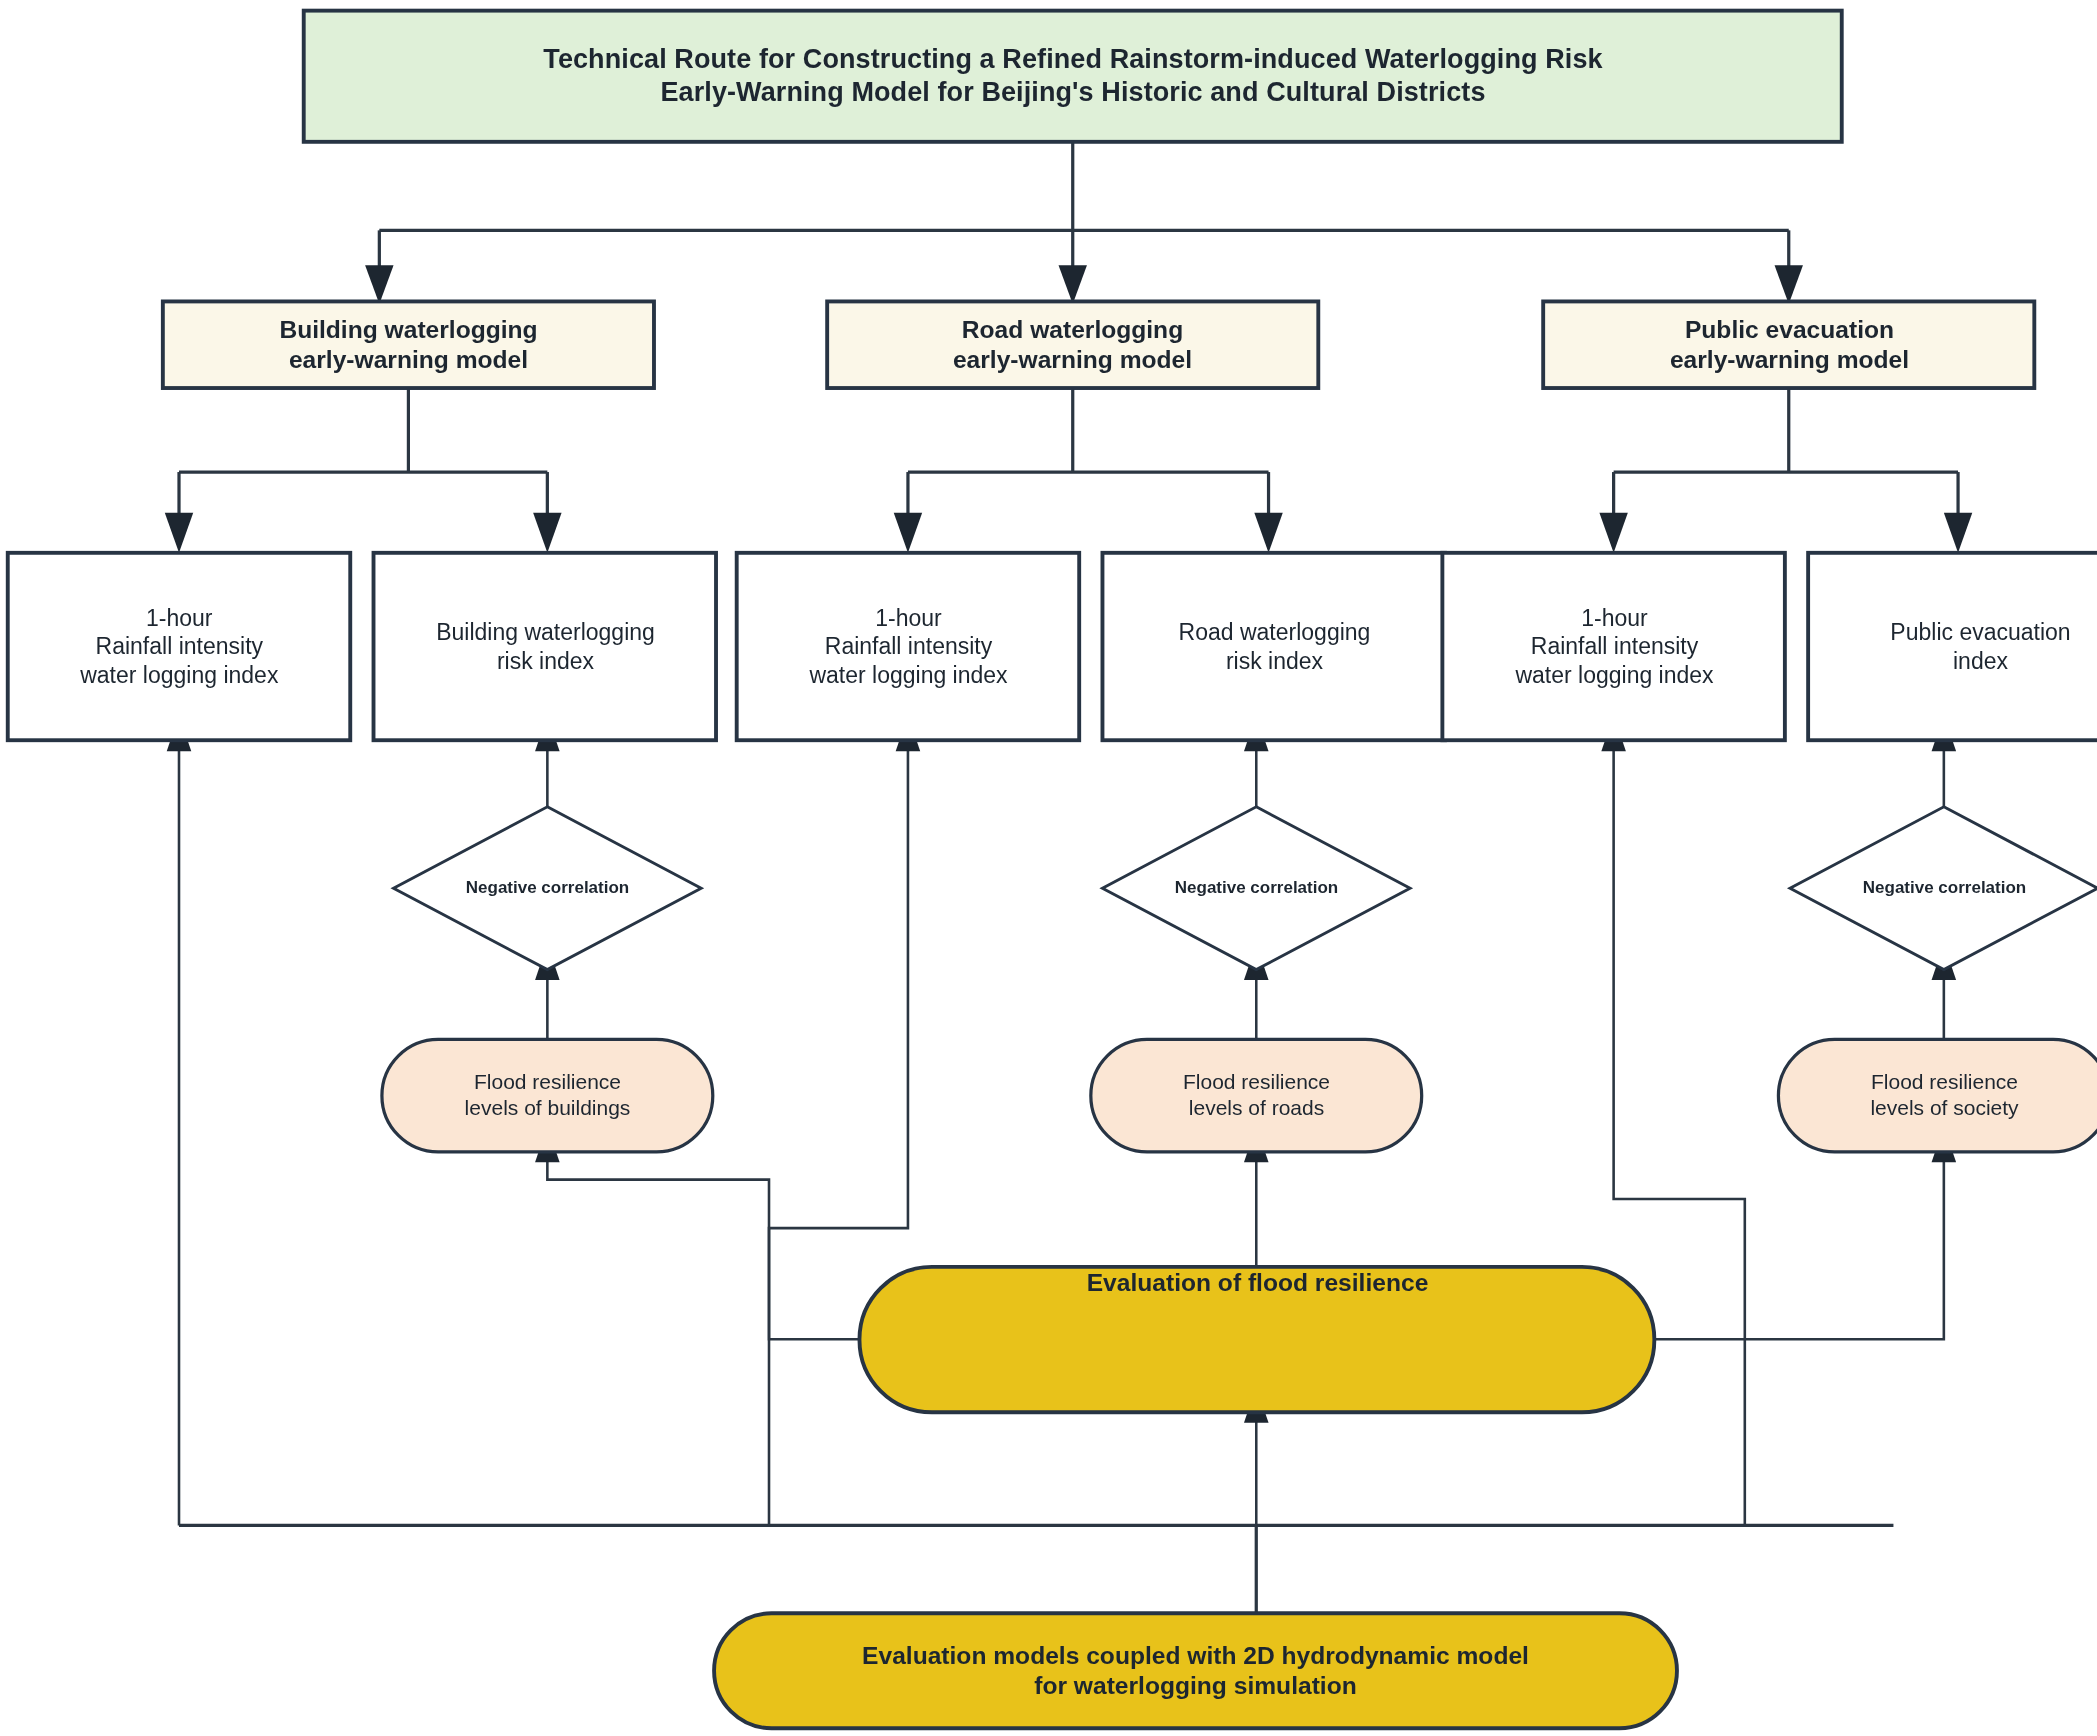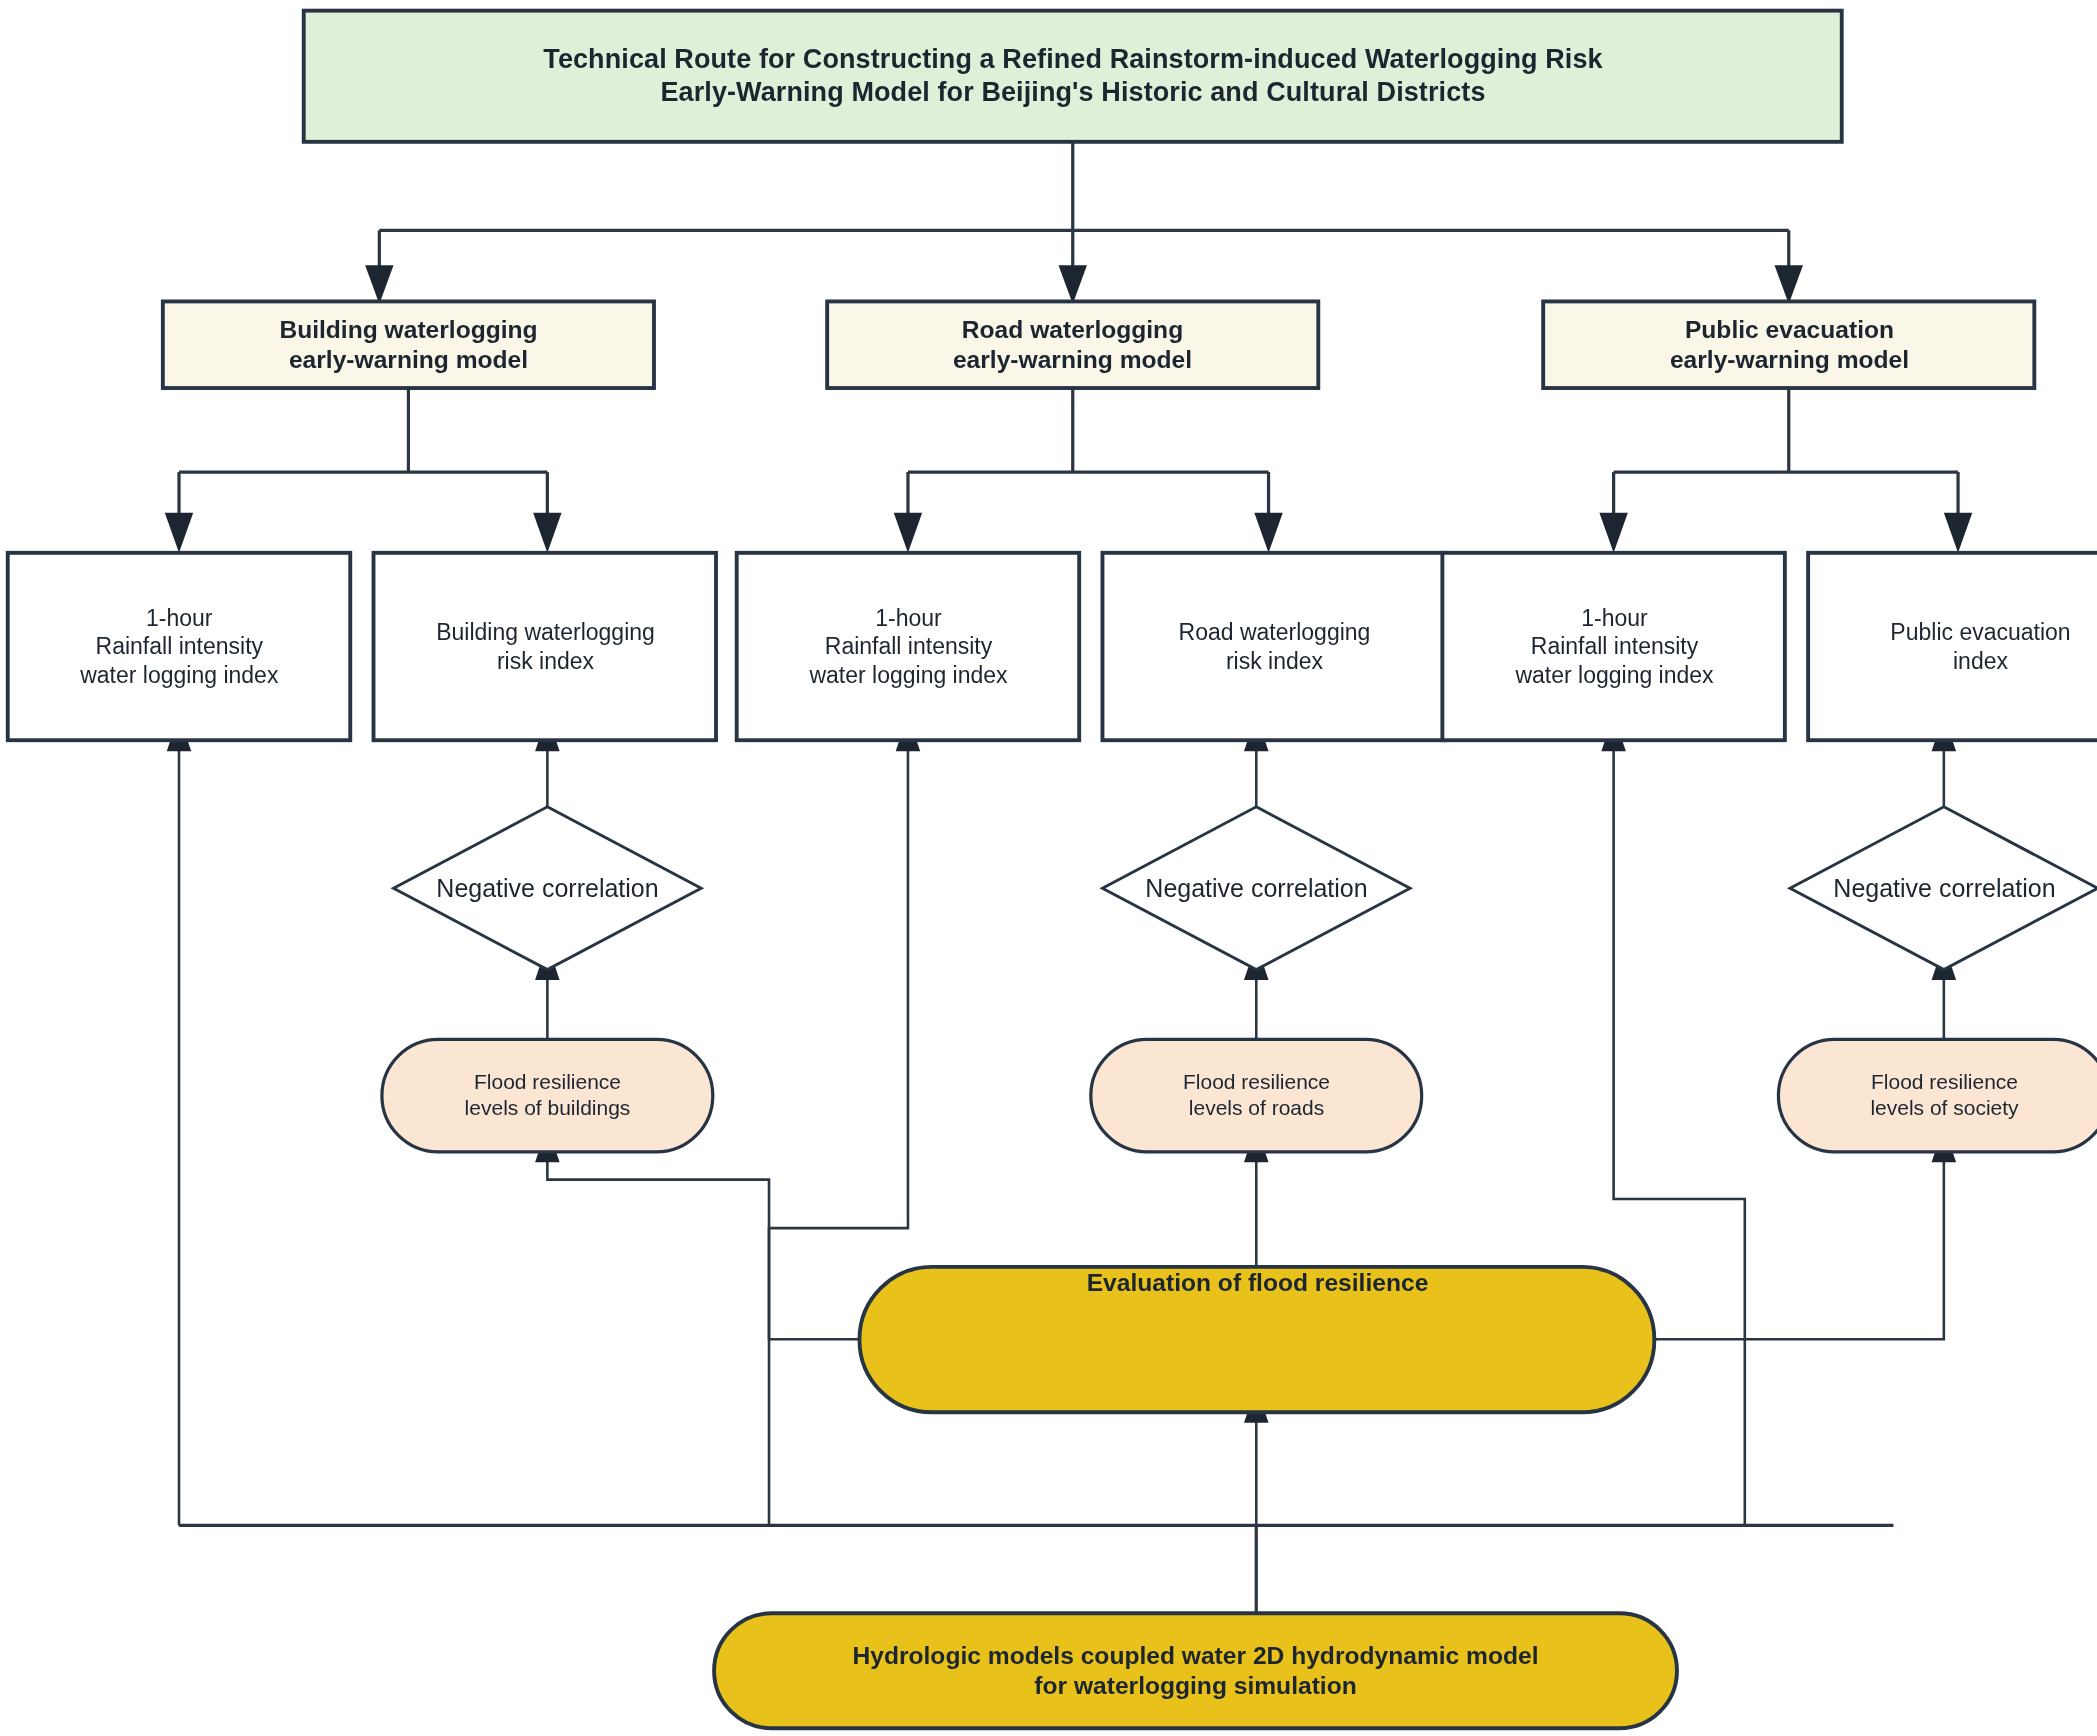--- a/index.html
+++ b/index.html
@@ -69,22 +69,22 @@
   }
   .lbl-model {
     font-size: 24.6px;
     font-weight: 700;
   }
   .lbl-index {
     font-size: 23px;
     font-weight: 400;
   }
   .lbl-diamond {
-    font-size: 25px;
-    font-weight: 400;
+    font-size: 17px;
+    font-weight: 700;
   }
   .lbl-resil {
     font-size: 21px;
     font-weight: 400;
   }
   .lbl-gold {
     font-size: 24.6px;
     font-weight: 700;
   }
 </style>
@@ -222,17 +222,17 @@
 
   <div class="lbl lbl-resil" style="left:382px; top:1039px; width:331px; height:112px;">Flood resilience
 levels of buildings</div>
   <div class="lbl lbl-resil" style="left:1091px; top:1039px; width:331px; height:112px;">Flood resilience
 levels of roads</div>
   <div class="lbl lbl-resil" style="left:1779px; top:1039px; width:331px; height:112px;">Flood resilience
 levels of society</div>
 
   <div class="lbl lbl-gold" style="left:860px; top:1210px; width:795px; height:145px;">Evaluation of flood resilience</div>
 
-  <div class="lbl lbl-gold" style="left:714px; top:1613px; width:963px; height:115px;">Hydrologic models coupled water 2D hydrodynamic model
+  <div class="lbl lbl-gold" style="left:714px; top:1613px; width:963px; height:115px;">Evaluation models coupled with 2D hydrodynamic model
 for waterlogging simulation</div>
 
 </div>
 
 
 </body></html>

